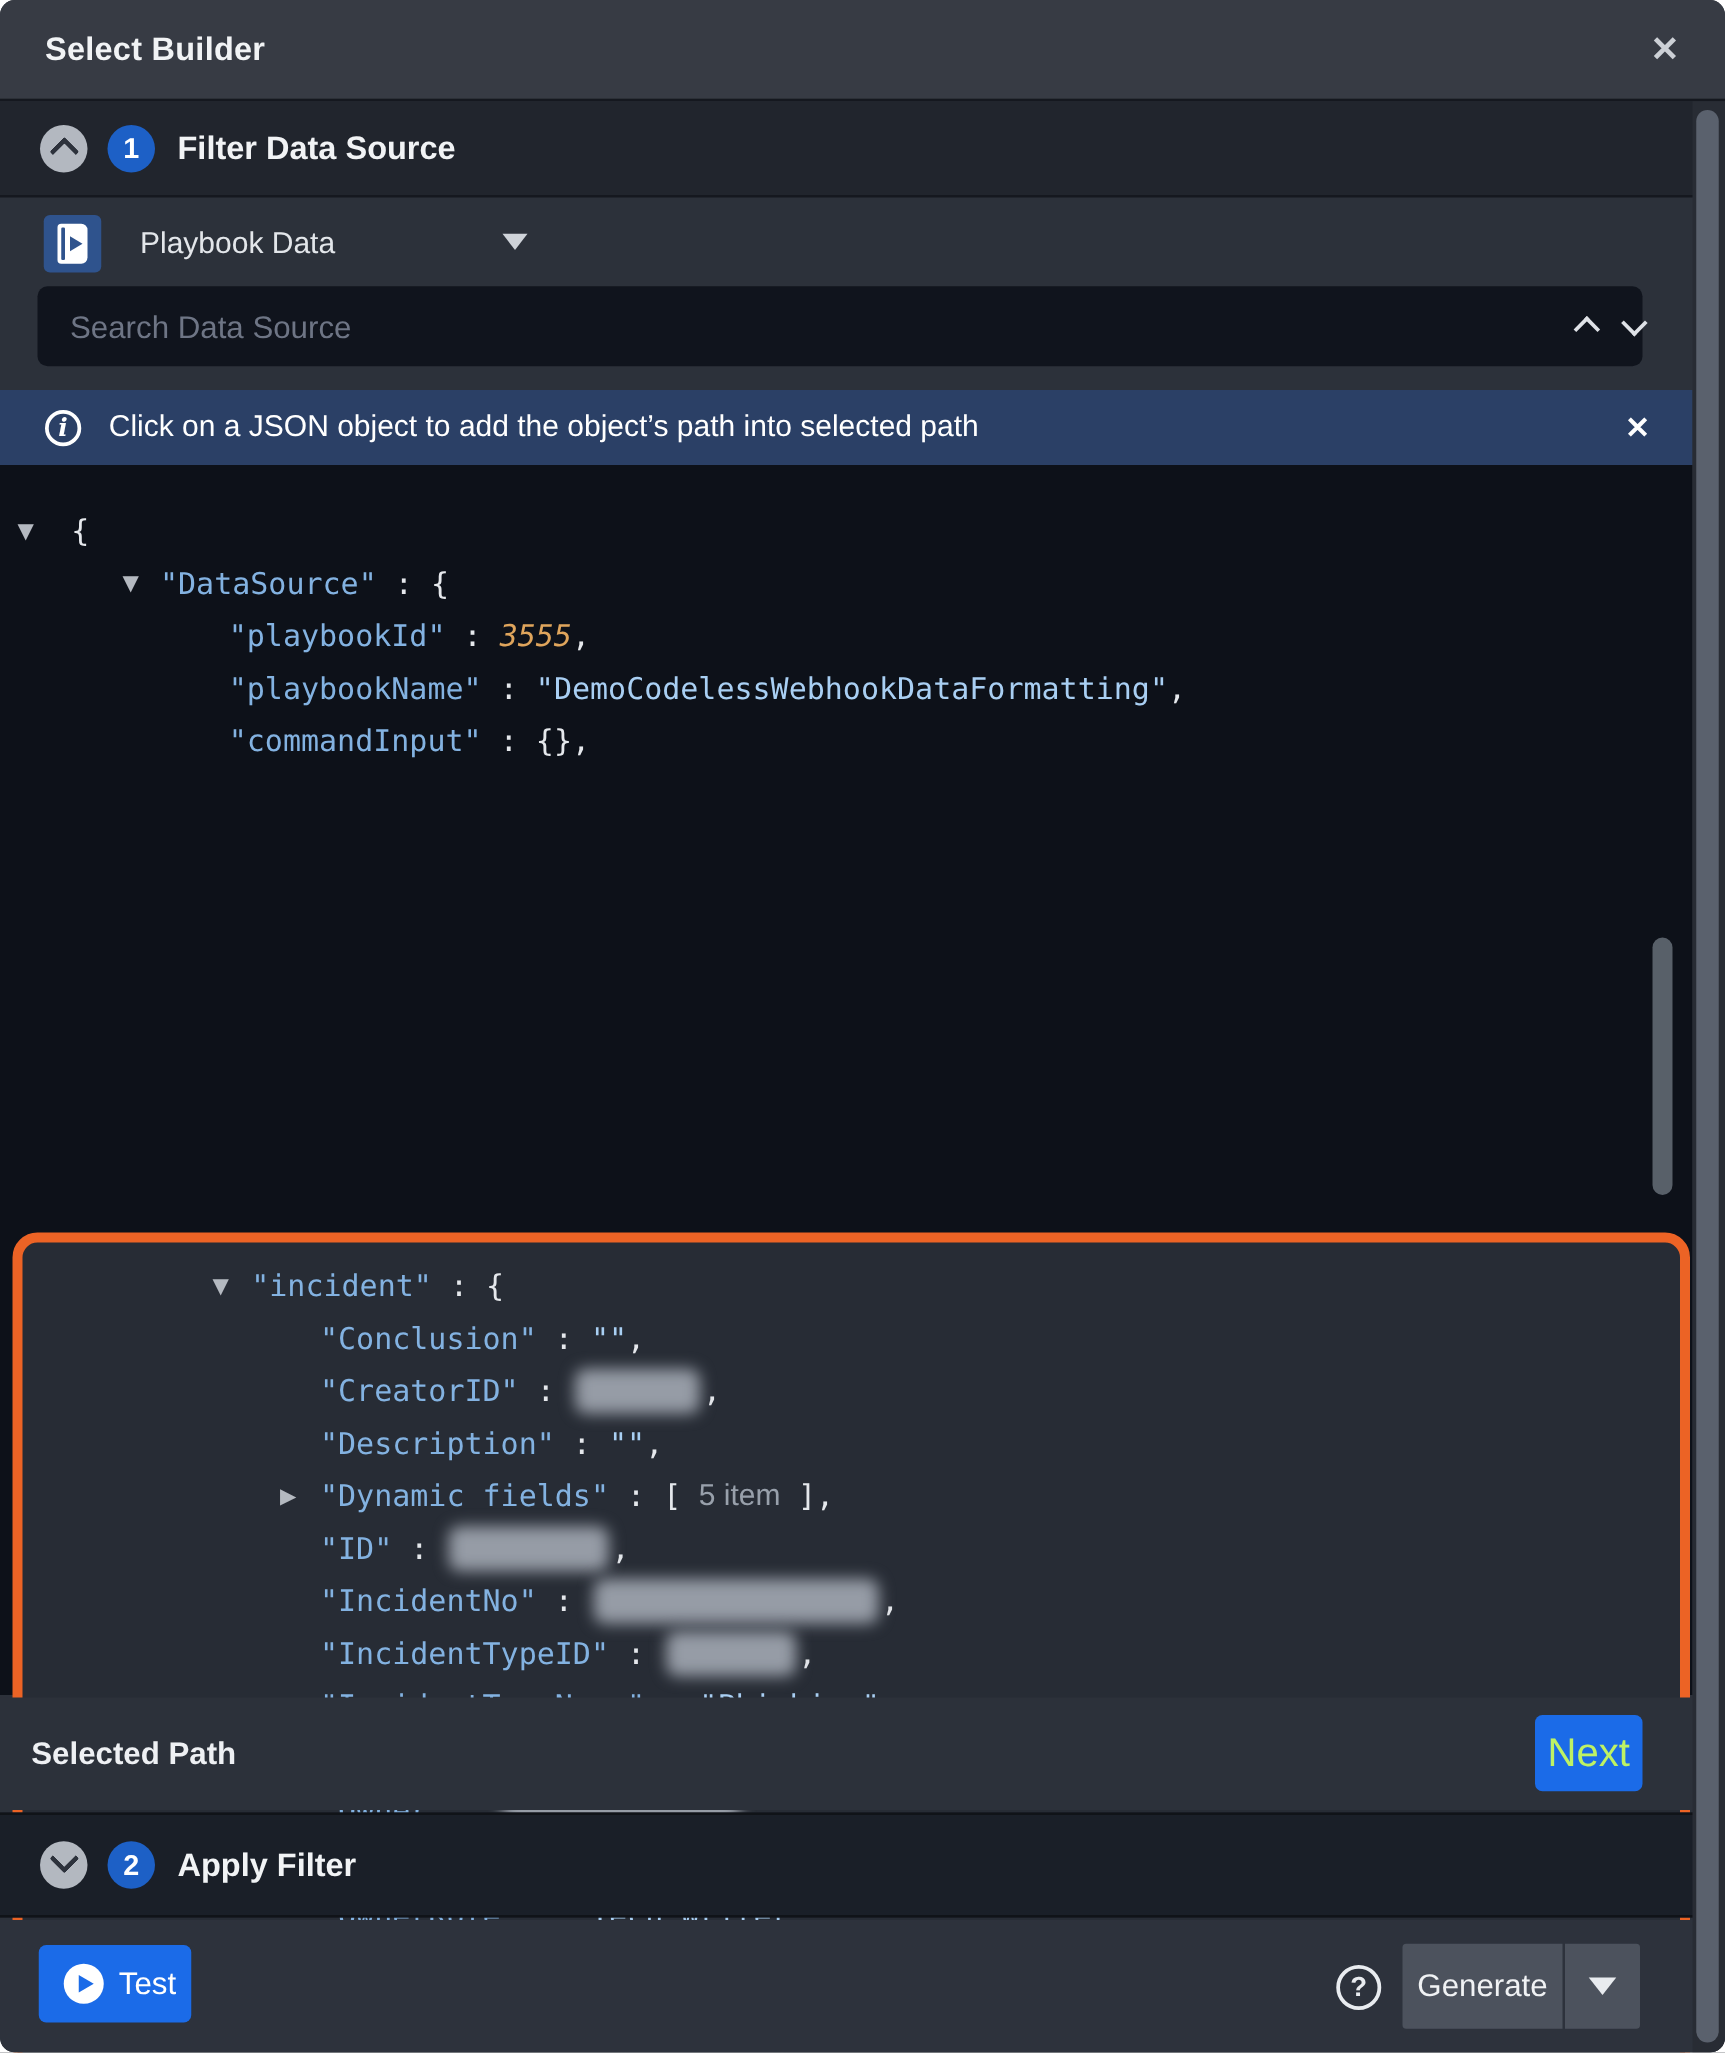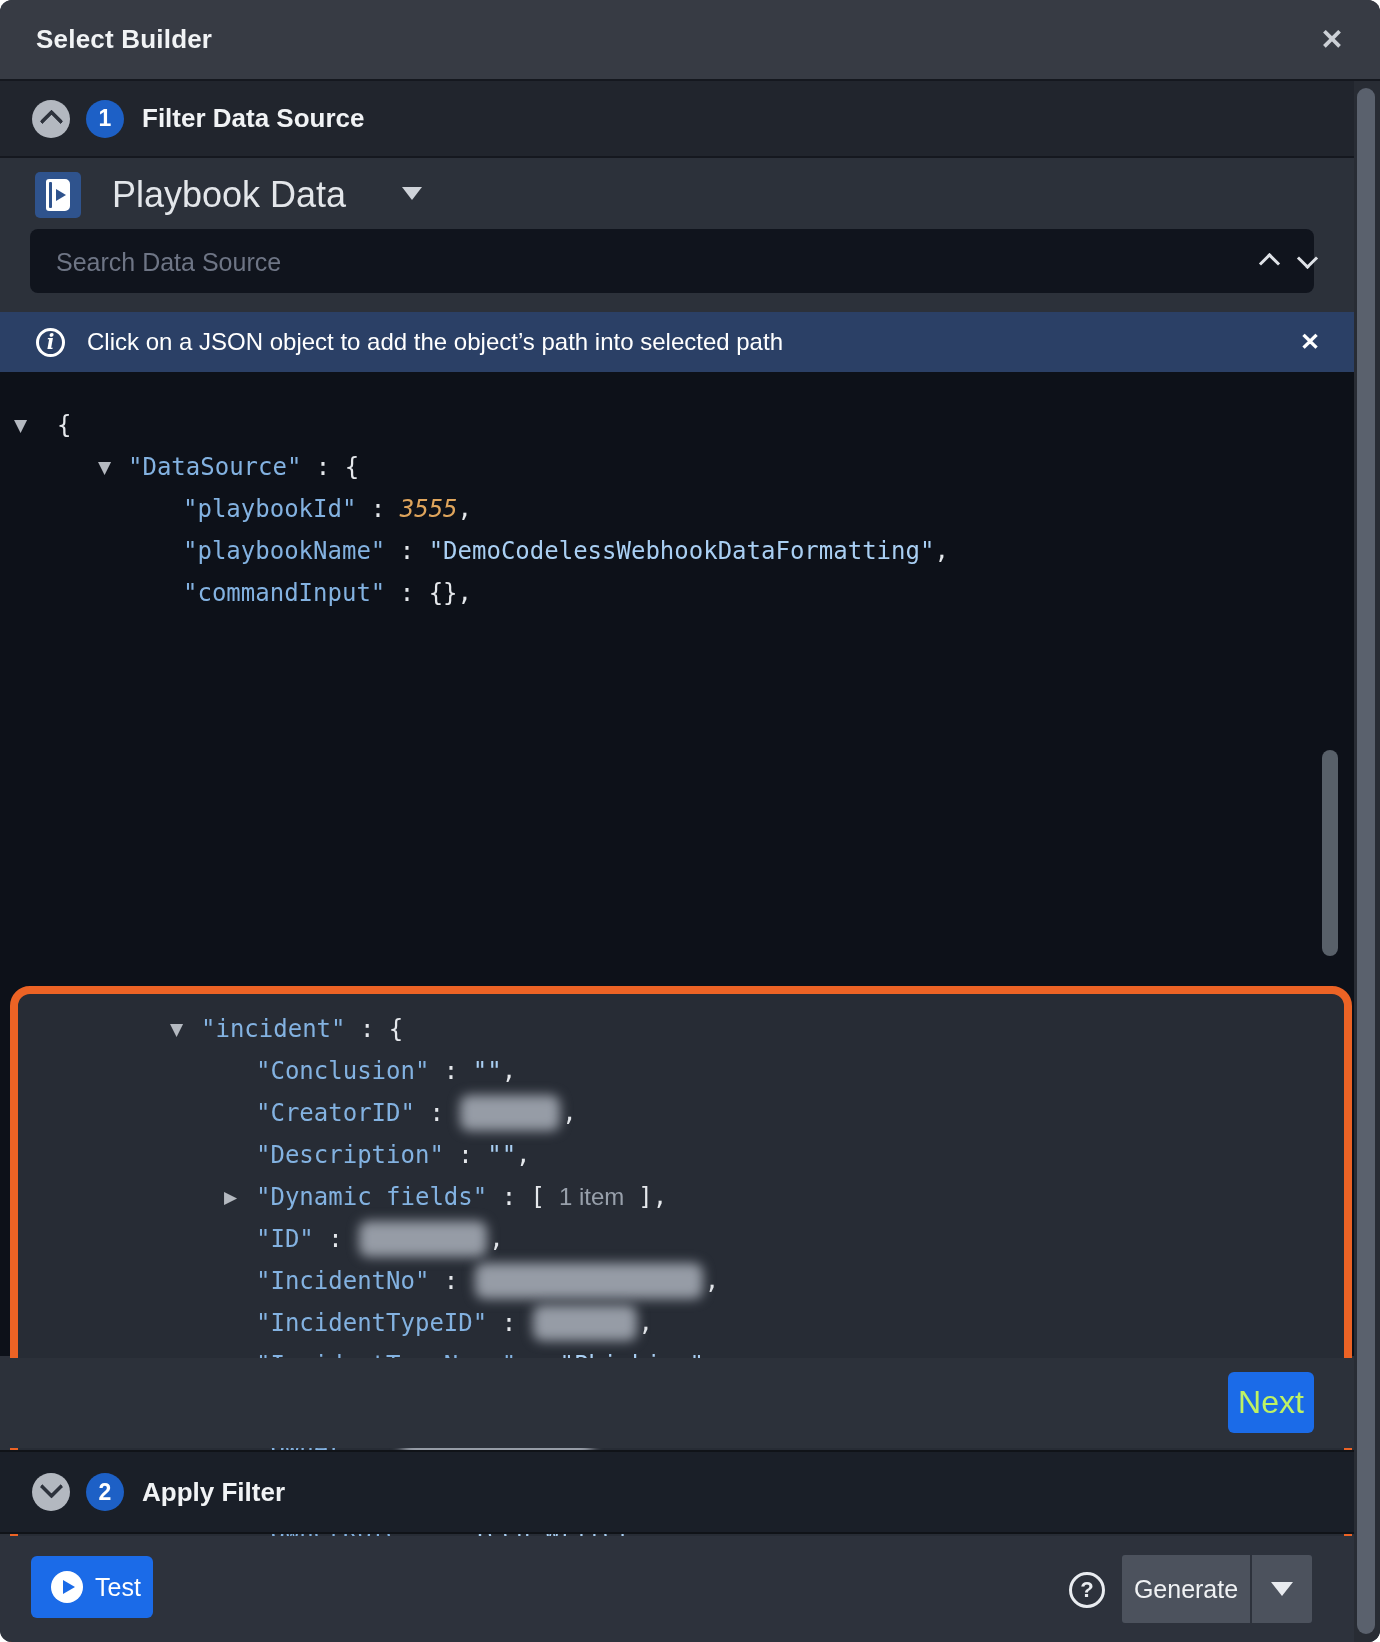--- a/index.html
+++ b/index.html
@@ -25,21 +25,21 @@
     display:flex;align-items:center;justify-content:center;color:#fff;font-size:23px;font-weight:bold;}
   .sec-title{margin-left:18px;font-size:26px;font-weight:bold;color:#f1f3f5;}
 
   
   .pb-icon{position:absolute;left:35px;top:172px;width:46px;height:46px;border-radius:5px;background:#2f538d;cursor:pointer;}
   .pb-book{position:absolute;left:11px;top:7px;width:24px;height:32px;background:#ffffff;border-radius:3px 5px 5px 3px;}
   .pb-spine{position:absolute;left:3px;top:3px;width:3px;height:26px;background:#2f538d;border-radius:1px;}
   .pb-play{position:absolute;left:10px;top:10px;width:0;height:0;border-left:10px solid #2f538d;
     border-top:6px solid transparent;border-bottom:6px solid transparent;}
   .pb-label{position:absolute;left:112px;top:172px;height:46px;display:flex;align-items:center;
-    font-size:36px;color:#e3e6ea;cursor:pointer;}
+    font-size:24px;color:#e3e6ea;cursor:pointer;}
   .dd-caret{position:absolute;left:402px;top:187px;width:0;height:0;border-left:10px solid transparent;
     border-right:10px solid transparent;border-top:13px solid #cfd3d9;cursor:pointer;}
 
   
   .search-box{position:absolute;left:30px;top:229px;width:1284px;height:64px;background:#10141d;border-radius:8px;}
   .search-box input{position:absolute;left:24px;top:0;width:1160px;height:64px;background:transparent;border:none;outline:none;
     color:#e8eaee;font-size:25px;font-family:"Liberation Sans",sans-serif;}
   .search-box input::placeholder{color:#6e7585;opacity:1;}
   .sm-chev{position:absolute;top:27px;width:12px;height:12px;border-left:3px solid #dfe2e7;border-top:3px solid #dfe2e7;cursor:pointer;}
   .sm-chev.up{left:1232px;transform:rotate(45deg);}
@@ -156,39 +156,40 @@
         <div class="jline" style="padding-left: 183px;"><span class="jk">"playbookId"</span><span class="jp"> : </span><span class="jn">3555</span><span class="jp">,</span></div>
         <div class="jline" style="padding-left: 183px;"><span class="jk">"playbookName"</span><span class="jp"> : </span><span class="js">"DemoCodelessWebhookDataFormatting"</span><span class="jp">,</span></div>
         <div class="jline" style="padding-left: 183px;"><span class="jk">"commandInput"</span><span class="jp"> : </span><span class="jp">{},</span></div>
       </div>
     <div class="hl-box">
       <div class="hl-inner jlines" id="json-highlight">
           <div class="jline" style="padding-left: 183px;"><span class="jarrow" style="left: 152px;">▼</span><span class="jk">"incident"</span><span class="jp"> : </span><span class="jp">{</span></div>
           <div class="jline" style="padding-left: 238px;"><span class="jk">"Conclusion"</span><span class="jp"> : </span><span class="js">""</span><span class="jp">,</span></div>
           <div class="jline" style="padding-left: 238px;"><span class="jk">"CreatorID"</span><span class="jp"> : </span><span class="jblur" style="width: 100px;"></span><span class="jp">,</span></div>
           <div class="jline" style="padding-left: 238px;"><span class="jk">"Description"</span><span class="jp"> : </span><span class="js">""</span><span class="jp">,</span></div>
-          <div class="jline" style="padding-left: 238px;"><span class="jarrow" style="left: 206px;">▶</span><span class="jk">"Dynamic fields"</span><span class="jp"> : </span><span class="jp">[</span><span class="jsum">1 item</span><span class="jp">],</span></div>
+          <div class="jline" style="padding-left: 238px;"><span class="jarrow" style="left: 206px;">▶</span><span class="jk">"Dynamic fields"</span><span class="jp"> : </span><span class="jp">[</span><span class="jsum">5 item</span><span class="jp">],</span></div>
           <div class="jline" style="padding-left: 238px;"><span class="jk">"ID"</span><span class="jp"> : </span><span class="jblur" style="width: 128px;"></span><span class="jp">,</span></div>
           <div class="jline" style="padding-left: 238px;"><span class="jk">"IncidentNo"</span><span class="jp"> : </span><span class="jblur" style="width: 228px;"></span><span class="jp">,</span></div>
           <div class="jline" style="padding-left: 238px;"><span class="jk">"IncidentTypeID"</span><span class="jp"> : </span><span class="jblur" style="width: 104px;"></span><span class="jp">,</span></div>
           <div class="jline" style="padding-left: 238px;"><span class="jk">"IncidentTypeName"</span><span class="jp"> : </span><span class="js">"Phishing"</span><span class="jp">,</span></div>
           <div class="jline" style="padding-left: 238px;"><span class="jk">"LastModified"</span><span class="jp"> : </span><span class="js">"2025-02-25 13:28:00"</span><span class="jp">,</span></div>
           <div class="jline" style="padding-left: 238px;"><span class="jk">"Owner"</span><span class="jp"> : </span><span class="jblur" style="width: 188px;"></span><span class="jp">,</span></div>
           <div class="jline" style="padding-left: 238px;"><span class="jk">"OwnerID"</span><span class="jp"> : </span><span class="jblur" style="width: 96px;"></span><span class="jp">,</span></div>
           <div class="jline" style="padding-left: 238px;"><span class="jk">"OwnerRole"</span><span class="jp"> : </span><span class="js">"Tech Writer"</span><span class="jp">,</span></div>
           <div class="jline" style="padding-left: 238px;"><span class="jk">"OwnerSite"</span><span class="jp"> : </span><span class="js">"Security Operations"</span><span class="jp">,</span></div>
           <div class="jline" style="padding-left: 238px;"><span class="jk">"OwnerSiteID"</span><span class="jp"> : </span><span class="jblur" style="width: 148px;"></span><span class="jp">,</span></div>
           <div class="jline" style="padding-left: 238px;"></div>
         </div>
 
     </div>
     <div class="vscroll-inner"></div>
   </div>
 
   <div class="path-row">
+    <div class="path-label">Selected Path</div>
     <button class="next-btn">Next</button>
   </div>
 
   <div class="sec-header sec2">
     <div class="chev-circle">
       <span class="chev down"></span>
     </div>
     <div class="num-badge">2</div>
     <div class="sec-title">Apply Filter</div>
   </div>

